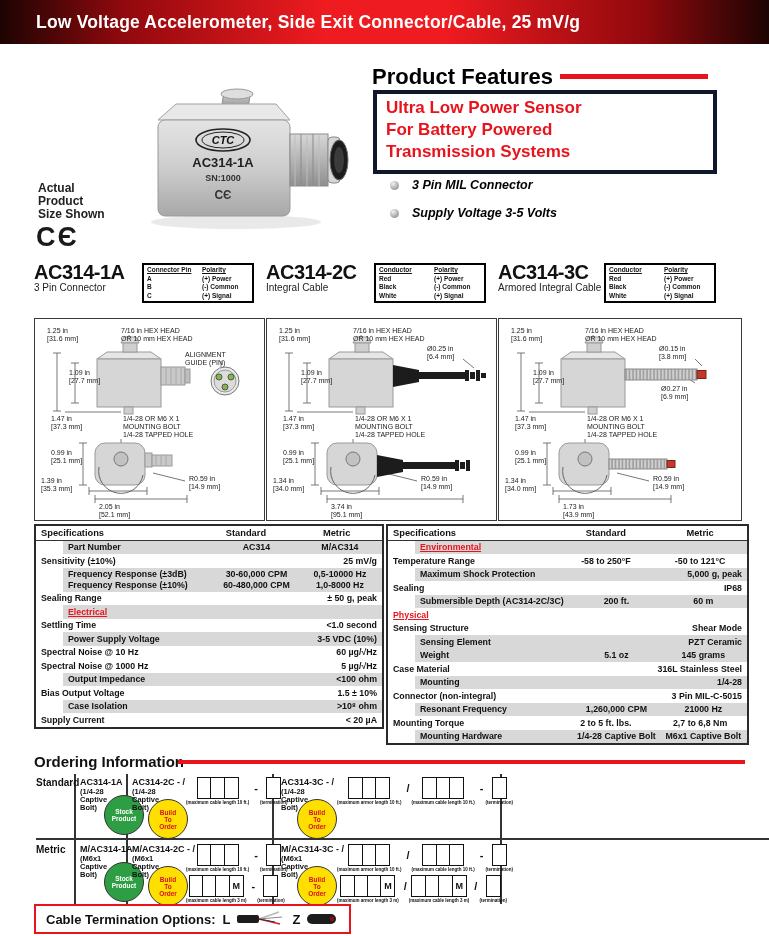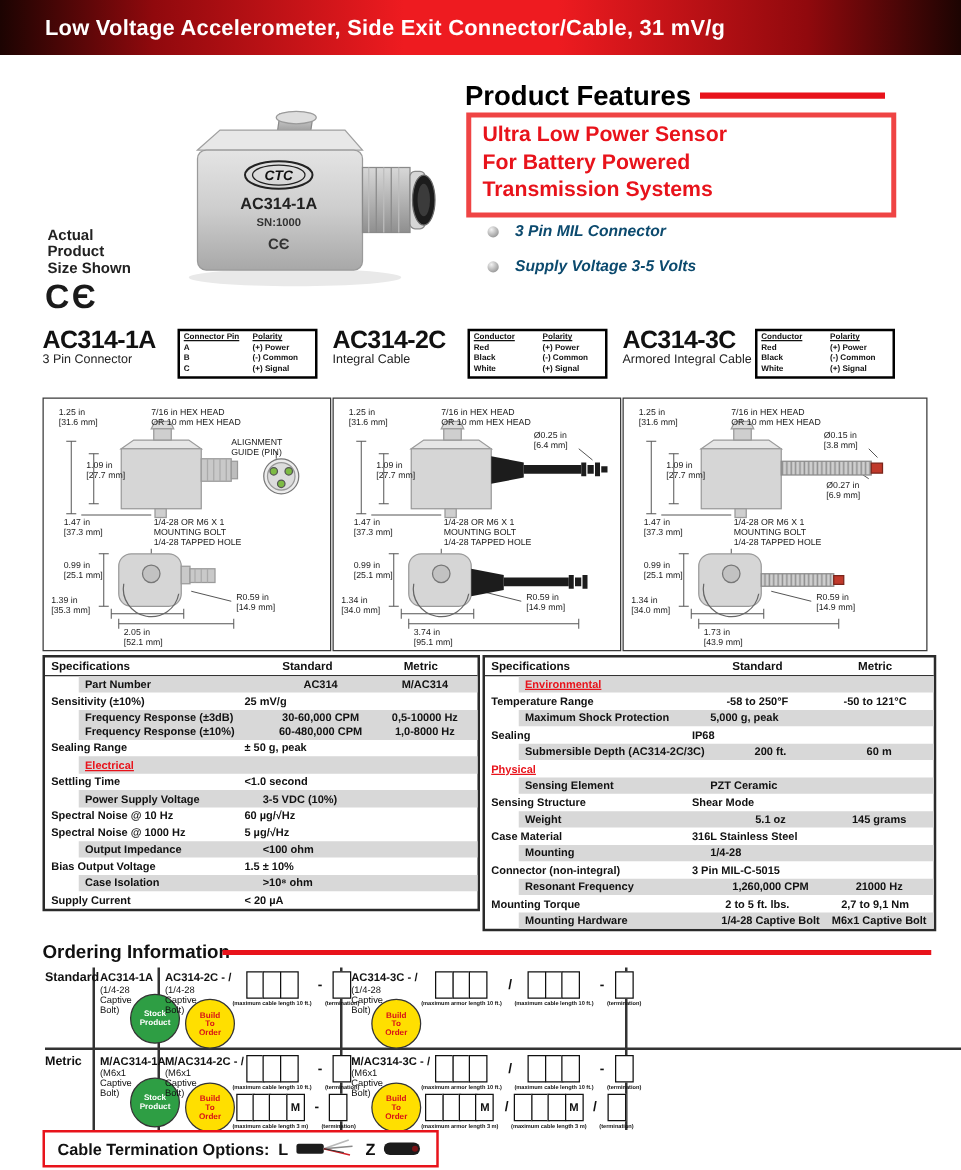--- a/index.html
+++ b/index.html
@@ -9,27 +9,27 @@
   .banner{position:absolute;left:0;top:0;width:769px;height:44px;
     background:linear-gradient(90deg,#1c0402 0%,#90090d 16%,#ee1b20 42%,#ee1b20 58%,#90090d 84%,#1c0402 100%);}
   .banner-title{color:#fff;font-weight:bold;font-size:17.5px;line-height:44px;padding-left:36px;letter-spacing:.2px;}
   
   .photo{position:absolute;left:128px;top:82px;}
   .photo-caption{position:absolute;left:38px;top:182px;font-weight:bold;font-size:12px;line-height:13px;white-space:pre-line;color:#222;}
   .ce-big{position:absolute;left:36px;top:222px;font-size:27px;font-weight:bold;letter-spacing:2px;color:#1a1a1a;}
   
   .feat-title{position:absolute;left:372px;top:64px;font-size:22px;font-weight:bold;color:#000;}
   .feat-line{position:absolute;left:560px;top:74px;width:148px;height:5px;background:#e8131b;}
-  .feat-box{position:absolute;left:373px;top:90px;width:318px;height:70px;border:4px solid #ef4444;
+  .feat-box{position:absolute;left:373px;top:90px;width:318px;height:70px;border:4px solid #0f172a;
             padding:3px 9px;font-size:17px;font-weight:bold;color:#e8131b;line-height:22px;white-space:pre-line;}
   .bullet-row{position:absolute;left:390px;display:flex;align-items:center;}
   .b1{top:178px}.b2{top:206px}.b3{top:234px}
   .bullet-dot{width:9px;height:9px;border-radius:50%;margin-right:13px;
               background:radial-gradient(circle at 35% 30%,#f2f2f2,#9a9a9a 75%);}
-  .bullet-text{font-size:12.5px;font-weight:bold;font-style:italic;color:#0c4a6e;}
+  .bullet-text{font-size:12.5px;font-weight:bold;font-style:italic;color:#000000;}
   
   .vsec{position:absolute;top:262px;width:233px;}
   .s1{left:34px}.s2{left:266px}.s3{left:498px;width:246px}
   .vname{font-size:20px;font-weight:bold;letter-spacing:-.5px;line-height:20px;}
   .vsub{font-size:10px;color:#222;margin-top:0;}
   .pin-table{position:absolute;top:1px;width:102px;border:2px solid #000;background:#fff;
              font-size:6.5px;font-weight:bold;line-height:8.5px;padding:1px 3px;}
   .pt1{left:108px}.pt2{left:108px}.pt3{left:106px}
   .pin-row{display:flex;}
   .pin-c1{width:55px;}.pin-c2{width:45px;}
@@ -45,36 +45,36 @@
   
   .spec{position:absolute;top:524px;border:2px solid #2a2a2a;background:#fff;}
   .spec-left{left:34px;width:346px;}
   .spec-right{left:386px;width:359px;}
   .srow{display:flex;padding:1.5px 5px;font-size:8.8px;font-weight:bold;line-height:10.5px;align-items:center;}
   .srow.shade{background:#d8d8d8;margin-left:27px;}
   .shead{border-bottom:1.5px solid #333;font-size:9.3px;}
   .sc-label{width:46%;white-space:pre-line;}
   .sc-std{width:30%;text-align:center;white-space:pre-line;}
   .sc-met{width:24%;text-align:center;white-space:pre-line;}
-  .sc-span{width:54%;text-align:left;}
+  .sc-span{width:54%;text-align:right;}
   .sec{color:#e8131b;text-decoration:underline;}
   
   .ord-title{position:absolute;left:34px;top:753px;font-size:15px;font-weight:bold;}
   .ord-line{position:absolute;left:178px;top:760px;width:567px;height:4px;background:#e8131b;}
   .ord-table{position:absolute;left:36px;top:774px;width:733px;height:130px;}
   .vline{position:absolute;top:0;width:1.5px;height:130px;background:#333;}
   .vl1{left:38px}.vl2{left:90px}.vl3{left:236px}.vl4{left:464px}
   .hline{position:absolute;left:0;top:64px;width:733px;height:1.5px;background:#333;}
   .orow{position:absolute;left:0;width:733px;height:62px;}
   .orow.std{top:1px}.orow.met{top:68px}
   .orow-label{position:absolute;left:0;top:2px;font-size:10px;font-weight:bold;}
   .pcell{position:absolute;top:2px;}
   .pc1{left:44px;width:44px}.pc2{left:96px;width:140px}.pc3{left:245px;width:218px}
   .model{font-size:9px;font-weight:bold;white-space:nowrap;}
-  .boltxt{font-size:7.5px;font-weight:normal;line-height:8px;white-space:pre-line;margin-top:1px;}
+  .boltxt{font-size:7.5px;font-weight:bold;line-height:8px;white-space:pre-line;margin-top:1px;}
   .badge{position:absolute;width:38px;height:38px;border-radius:50%;border:1.5px solid #333;
          display:flex;align-items:center;justify-content:center;text-align:center;
          font-size:6.5px;font-weight:bold;line-height:7px;white-space:pre-line;}
   .badge.stock{background:#2e9e44;color:#fff;}
   .badge.build{background:#ffdf00;color:#d81118;}
   .bp1{left:24px;top:18px}.bp2{left:16px;top:22px}
   .boxes{position:absolute;left:54px;top:0;}
   .pc3 .boxes{left:56px;}
   .obox-row{display:flex;align-items:flex-start;margin-bottom:3px;}
   .ogroup{display:flex;flex-direction:column;align-items:center;margin-right:3px;}
@@ -89,21 +89,21 @@
              display:inline-flex;align-items:center;padding:0 10px;gap:7px;background:#fff;}
   .cable-label{font-size:13px;font-weight:bold;}
   .copt{font-size:13px;font-weight:bold;}
 </style>
 </head>
 <body>
 
 <div class="page">
 
   <div class="banner">
-    <div class="banner-title">Low Voltage Accelerometer, Side Exit Connector/Cable, 31 mV/g</div>
+    <div class="banner-title">Low Voltage Accelerometer, Side Exit Connector/Cable, 25 mV/g</div>
   </div>
 
   <div class="photo">
     <svg width="226" height="152" viewBox="0 0 226 152">
       <defs>
         <linearGradient id="steel" x1="0" y1="0" x2="0" y2="1">
           <stop offset="0" stop-color="#e4e4e4"></stop>
             <stop offset=".5" stop-color="#cdcdcd"></stop>
             <stop offset="1" stop-color="#a8a8a8"></stop>
         </linearGradient>
@@ -513,27 +513,27 @@
         <div class="sc-span">IP68</div>
       </div>
       <div class="srow shade">
         <div class="sc-label">Submersible Depth (AC314-2C/3C)</div>
         <div class="sc-std">200 ft.</div>
         <div class="sc-met">60 m</div>
       </div>
       <div class="srow">
         <div class="sc-label sec">Physical</div>
       </div>
+      <div class="srow">
+        <div class="sc-label">Sensing Structure</div>
+        <div class="sc-span">Shear Mode</div>
+      </div>
       <div class="srow shade">
         <div class="sc-label">Sensing Element</div>
         <div class="sc-span">PZT Ceramic</div>
-      </div>
-      <div class="srow">
-        <div class="sc-label">Sensing Structure</div>
-        <div class="sc-span">Shear Mode</div>
       </div>
       <div class="srow shade">
         <div class="sc-label">Weight</div>
         <div class="sc-std">5.1 oz</div>
         <div class="sc-met">145 grams</div>
       </div>
       <div class="srow">
         <div class="sc-label">Case Material</div>
         <div class="sc-span">316L Stainless Steel</div>
       </div>
@@ -546,21 +546,21 @@
         <div class="sc-span">3 Pin MIL-C-5015</div>
       </div>
       <div class="srow shade">
         <div class="sc-label">Resonant Frequency</div>
         <div class="sc-std">1,260,000 CPM</div>
         <div class="sc-met">21000 Hz</div>
       </div>
       <div class="srow">
         <div class="sc-label">Mounting Torque</div>
         <div class="sc-std">2 to 5 ft. lbs.</div>
-        <div class="sc-met">2,7 to 9,1 Nm</div>
+        <div class="sc-met">2,7 to 6,8 Nm</div>
       </div>
       <div class="srow shade">
         <div class="sc-label">Mounting Hardware</div>
         <div class="sc-std">1/4-28 Captive Bolt</div>
         <div class="sc-met">M6x1 Captive Bolt</div>
       </div>
     </div>
 
   <div class="ord-title">Ordering Information</div>
   <div class="ord-line"></div>

